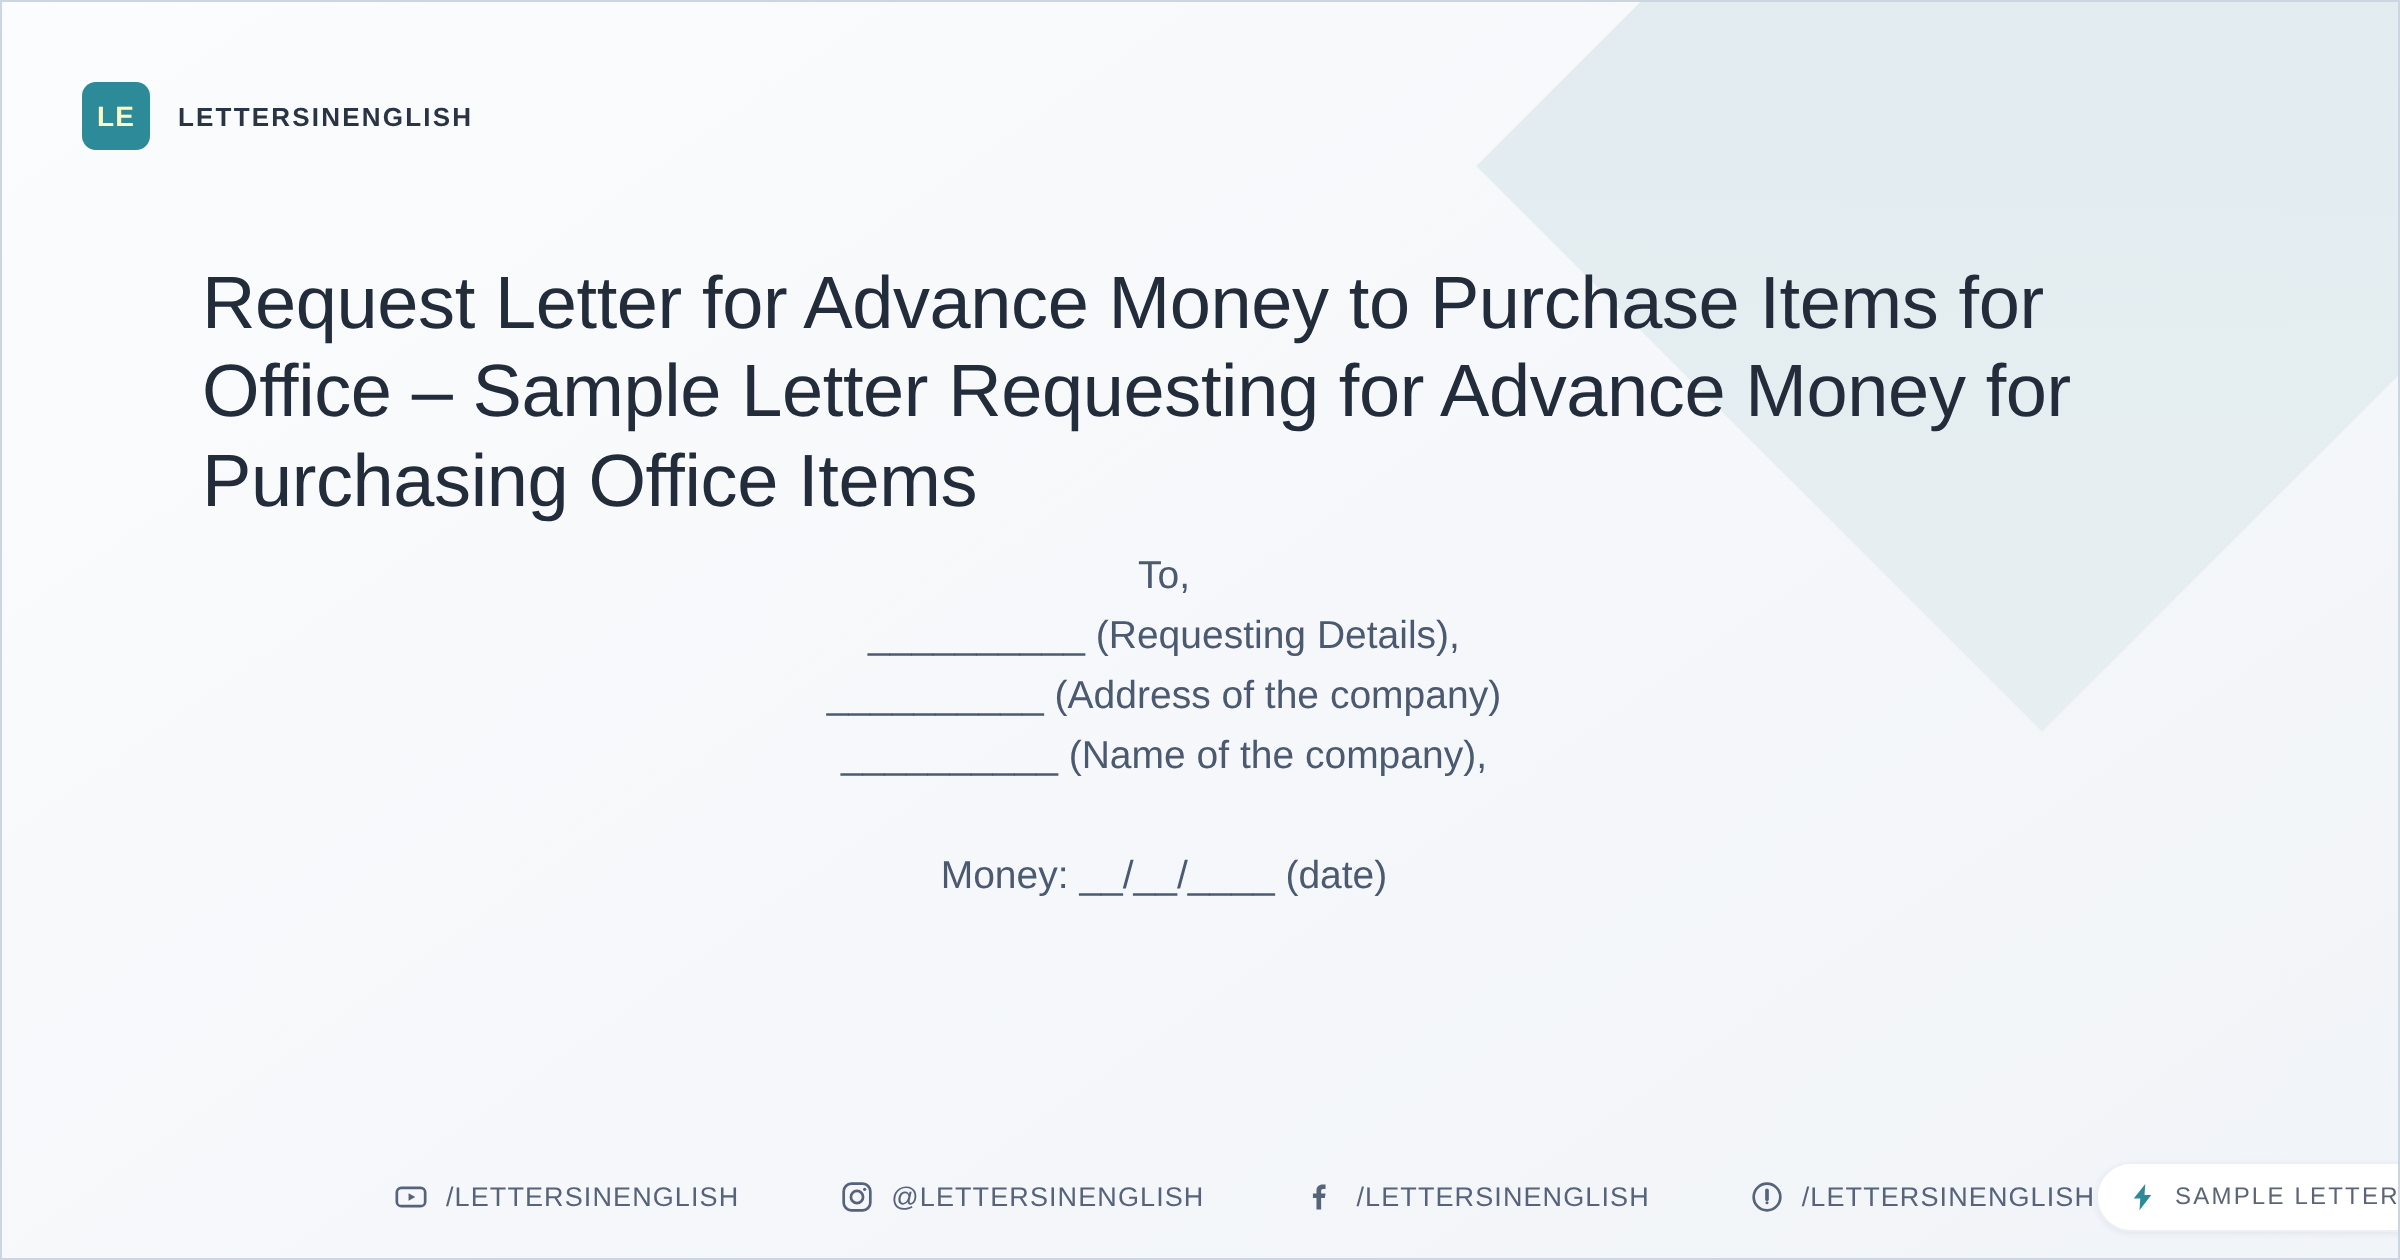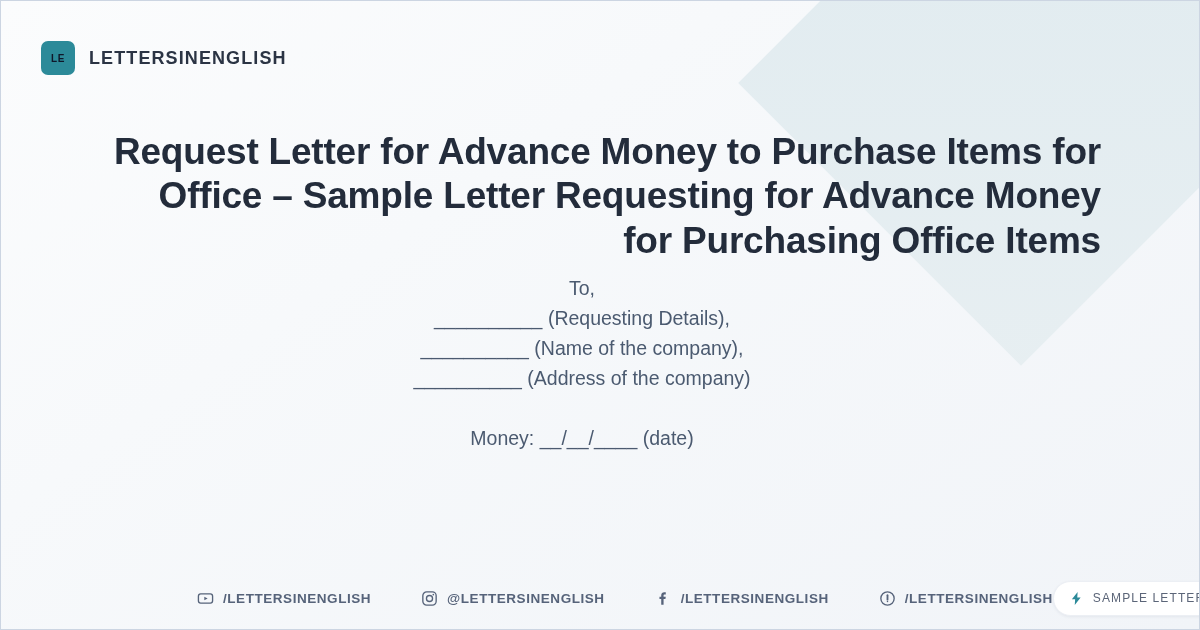--- a/index.html
+++ b/index.html
@@ -45,45 +45,45 @@
     left: 40px;
     display: flex;
     align-items: center;
     gap: 14px;
   }
   .brand-mark {
     width: 34px;
     height: 34px;
     border-radius: 7px;
     background: #2c8a99;
-    color: #0f172a;
-    font-size: 10px;
+    color: #fef9c3;
+    font-size: 14px;
     font-weight: 700;
     letter-spacing: .5px;
     display: flex;
     align-items: center;
     justify-content: center;
   }
   .brand-name {
-    font-size: 18px;
+    font-size: 13px;
     font-weight: 700;
     letter-spacing: 1.1px;
     color: #2b3444;
   }
 
   
   .title {
     position: absolute;
     top: 104px;
     left: 100px;
     width: 1000px;
-    text-align: right;
+    text-align: left;
     font-size: 37px;
     line-height: 1.2;
-    font-weight: 700;
+    font-weight: 400;
     color: #232c3b;
     letter-spacing: -0.2px;
   }
 
   
   .letter {
     position: absolute;
     top: 272px;
     left: 81px;
     width: 1000px;
@@ -104,21 +104,20 @@
     display: flex;
     align-items: center;
     padding: 0 0 0 196px;
     box-sizing: border-box;
   }
   .social-list {
     display: flex;
     align-items: center;
     gap: 50px;
     flex: 1;
-    font-weight: bold;
   }
   .social {
     display: flex;
     align-items: center;
     gap: 9px;
     color: #56637a;
     font-size: 13.5px;
     letter-spacing: .55px;
   }
   .social svg { display: block; }
@@ -150,22 +149,22 @@
   <div class="brand">
     <div class="brand-mark">LE</div>
     <div class="brand-name">LETTERSINENGLISH</div>
   </div>
 
   <h1 class="title">Request Letter for Advance Money to Purchase Items for Office – Sample Letter Requesting for Advance Money for Purchasing Office Items</h1>
 
   <div class="letter">
     <p>To,</p>
     <p>__________ (Requesting Details),</p>
+    <p>__________ (Address of the company)</p>
     <p>__________ (Name of the company),</p>
-    <p>__________ (Address of the company)</p>
     <div class="gap"></div>
     <p>Money: __/__/____ (date)</p>
     <div class="gap"></div>
     <div class="gap"></div>
   </div>
 
   <div class="footer">
     <div class="social-list">
 
       <div class="social">

